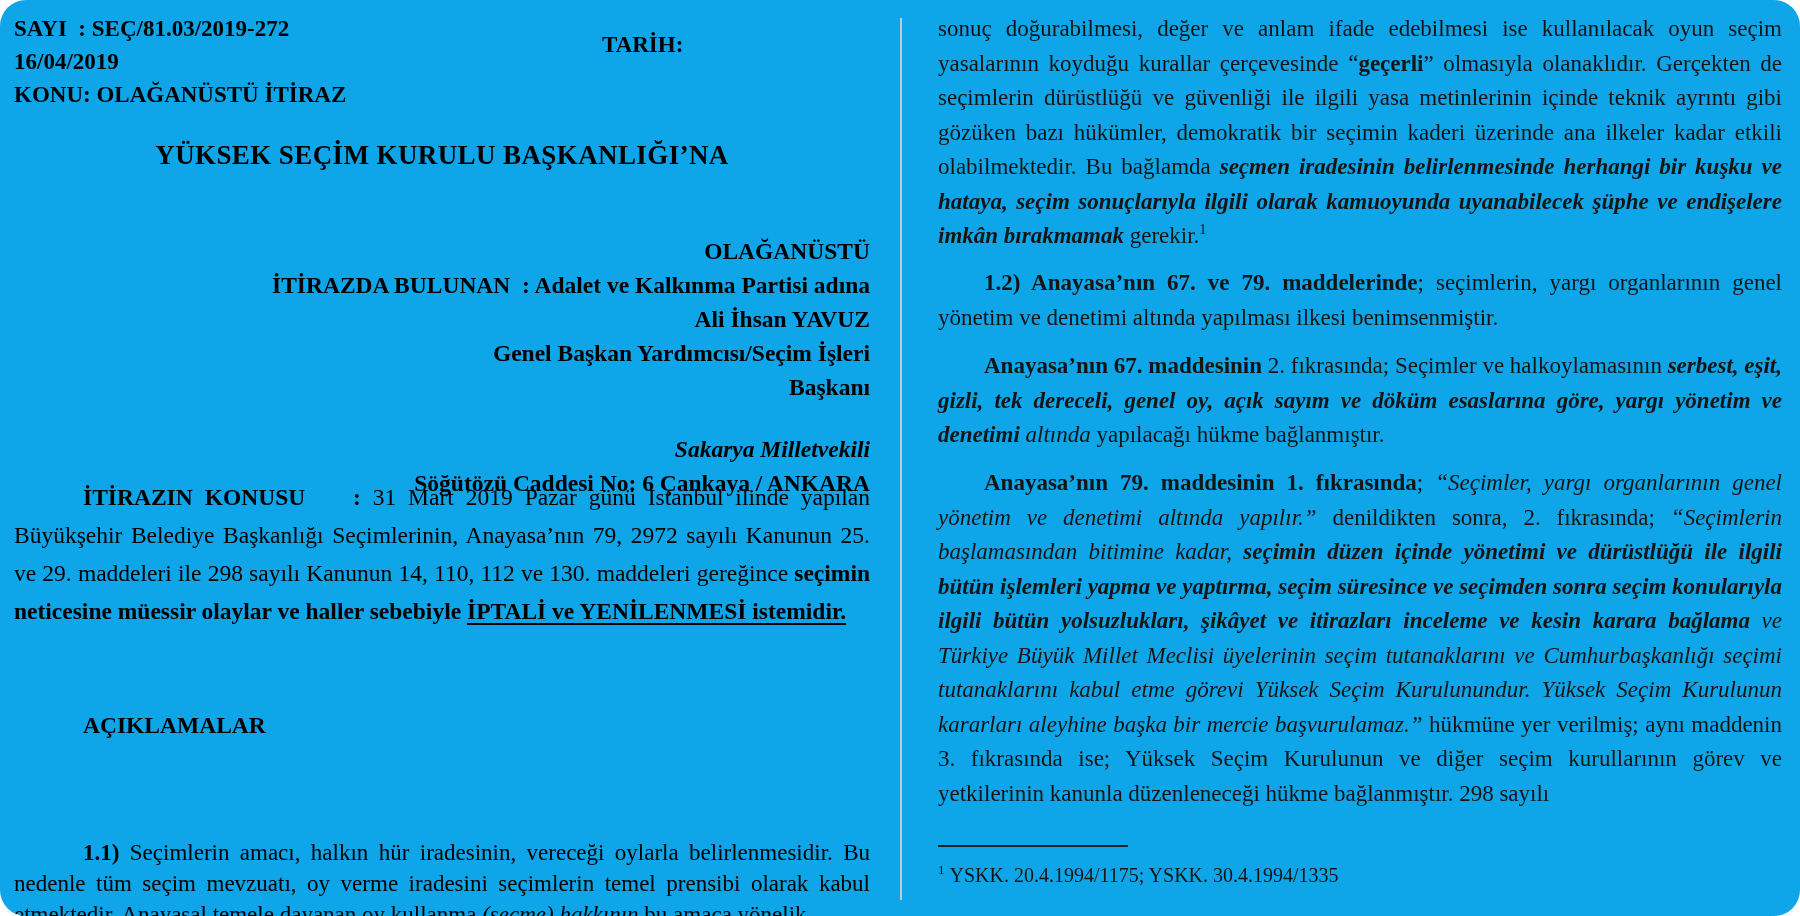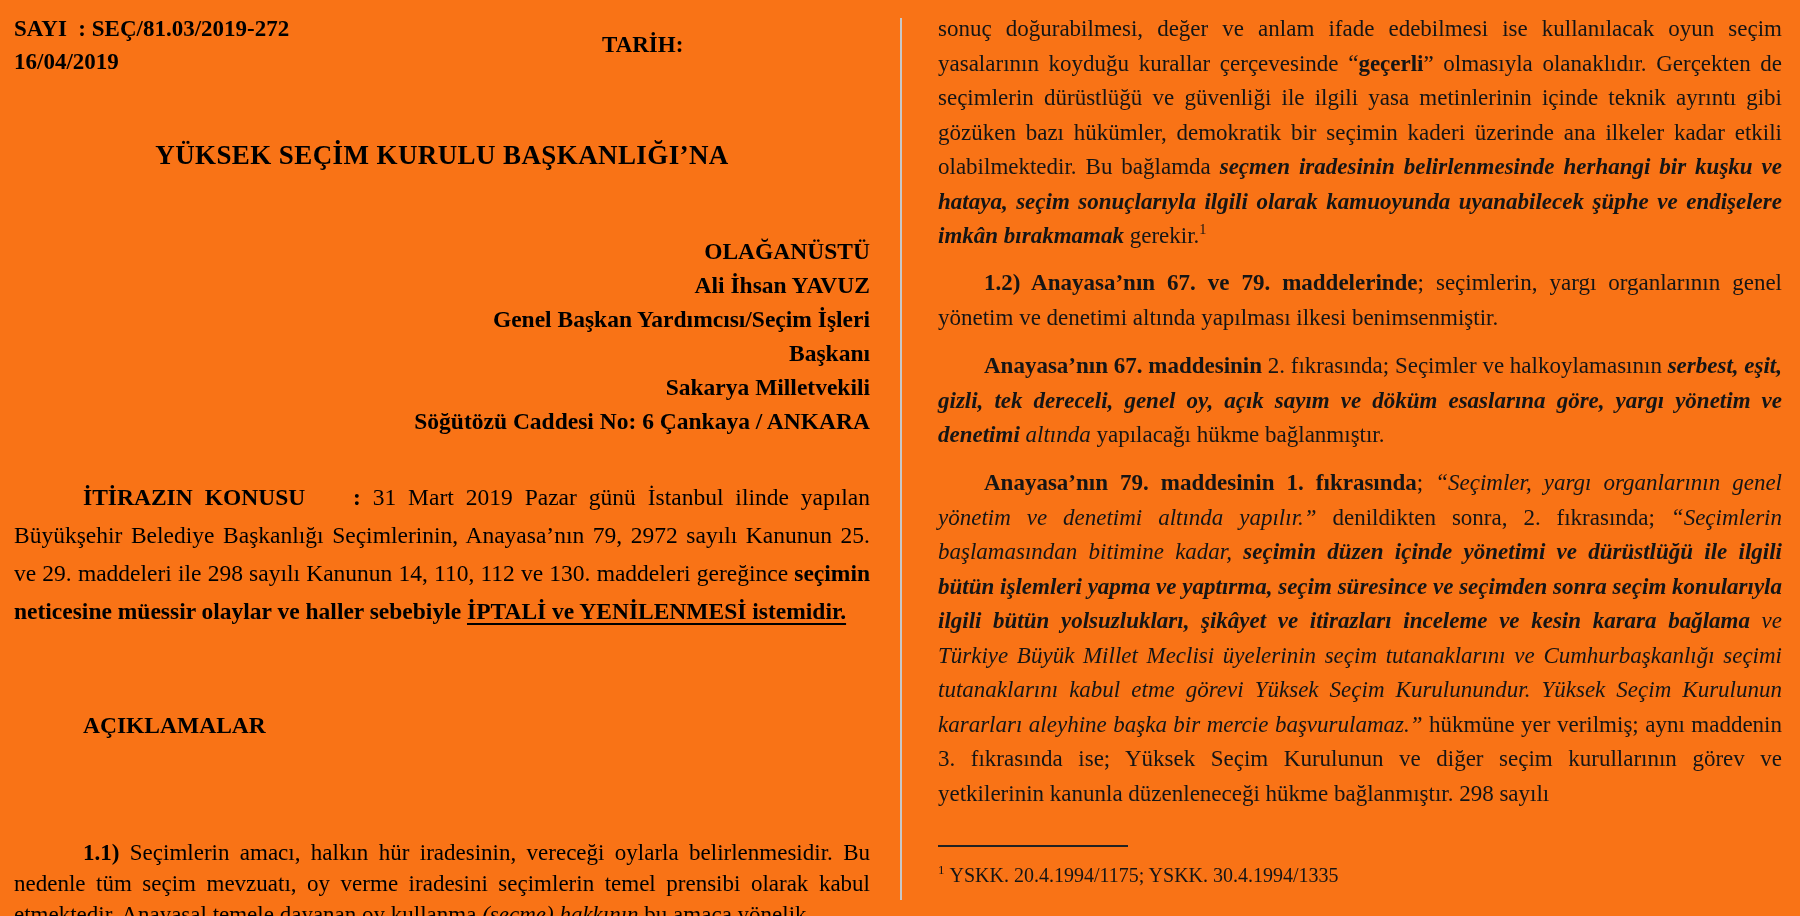--- a/index.html
+++ b/index.html
@@ -1,32 +1,32 @@
 <!DOCTYPE html>
 <html><head>
 <meta charset="utf-8">
 <style>
   html,body{margin:0;padding:0;background:#ffffff;}
-  .doc{position:relative;width:1800px;height:916px;background:#f97316;overflow:hidden;
-       font-family:"Liberation Serif","DejaVu Serif",serif;color:#000;}
+  .doc{position:relative;width:1800px;height:916px;background:#0ea5e9;overflow:hidden;
+       font-family:"Liberation Serif","DejaVu Serif",serif;color:#000;border-radius:26px;}
   .col-left{position:absolute;left:14px;top:0;width:856px;height:916px;}
   .col-right{position:absolute;left:938px;top:0;width:844px;height:660px;color:#151515;}
   .divider{position:absolute;left:900px;top:18px;width:2px;height:882px;}
 
   
   .hdr{position:absolute;top:12px;left:0;right:0;font-weight:bold;font-size:23px;line-height:33px;}
   .hdr-line1{position:relative;}
   .tarih{position:absolute;left:588px;top:16px;text-align:right;}
   .title{position:absolute;top:140px;left:0;right:0;text-align:center;font-weight:bold;
          font-size:27px;letter-spacing:.4px;}
   .pet{position:absolute;top:234px;left:0;right:0;font-weight:bold;font-size:23.5px;line-height:34px;text-align:right;}
   .pl-ind{padding-left:69px;}
   .pl-name{padding-left:321px;}
   .pl-role{padding-left:376px;}
-  .pl-mv{padding-left:281px;margin-top:0;}
+  .pl-mv{padding-left:281px;margin-top:28px;font-style:italic;}
   .pl-addr{padding-left:281px;}
   .subject{position:absolute;top:478px;left:0;width:856px;font-size:23.5px;line-height:38px;
            text-align:justify;text-indent:69px;}
   .acik{position:absolute;top:712px;left:0;padding-left:69px;font-weight:bold;font-size:23.5px;}
   .h1sec{position:absolute;top:776px;left:0;padding-left:69px;font-weight:bold;font-size:24px;}
   .p11{position:absolute;top:837px;left:0;width:856px;font-size:23px;line-height:31px;
        text-align:justify;text-indent:69px;}
 
   
   .rp{position:absolute;left:0;width:844px;font-size:23px;line-height:34.5px;text-align:justify;}
@@ -50,26 +50,28 @@
 
 <div class="doc">
 
   <div class="col-left">
     <div class="hdr">
       <div class="hdr-line1">
         <span>SAYI&nbsp;&nbsp;: SEÇ/81.03/2019-272</span>
         <span class="tarih">TARİH:</span>
       </div>
       <div>16/04/2019</div>
+      <div>KONU: OLAĞANÜSTÜ İTİRAZ</div>
     </div>
 
     <div class="title">YÜKSEK SEÇİM KURULU BAŞKANLIĞI’NA</div>
 
     <div class="pet">
       <div class="pl-ind">OLAĞANÜSTÜ</div>
+      <div class="pl-ind">İTİRAZDA BULUNAN&nbsp;&nbsp;: Adalet ve Kalkınma Partisi adına</div>
       <div class="pl-name">Ali İhsan YAVUZ</div>
       <div class="pl-role">Genel Başkan Yardımcısı/Seçim İşleri</div>
       <div>Başkanı</div>
       <div class="pl-mv">Sakarya Milletvekili</div>
       <div class="pl-addr">Söğütözü Caddesi No: 6 Çankaya / ANKARA</div>
     </div>
 
     <div class="subject"><span class="sg-b">İTİRAZIN KONUSU&nbsp;&nbsp;&nbsp;&nbsp;:</span><span class="sg-n"> 31 Mart 2019 Pazar günü İstanbul ilinde yapılan Büyükşehir Belediye Başkanlığı Seçimlerinin, Anayasa’nın 79, 2972 sayılı Kanunun 25. ve 29. maddeleri ile 298 sayılı Kanunun 14, 110, 112 ve 130. maddeleri gereğince </span><span class="sg-b">seçimin neticesine müessir olaylar ve haller sebebiyle </span><span class="sg-bu">İPTALİ ve YENİLENMESİ istemidir.</span></div>
 
     <div class="acik">AÇIKLAMALAR</div>

